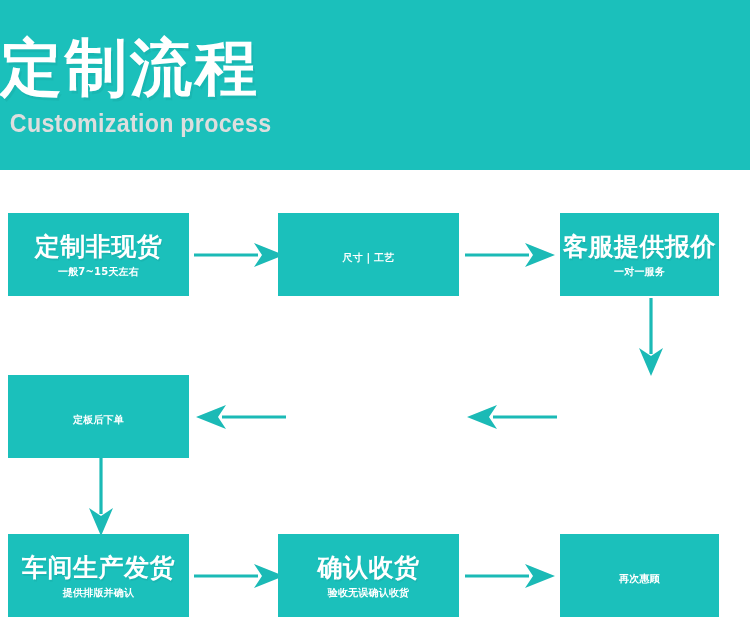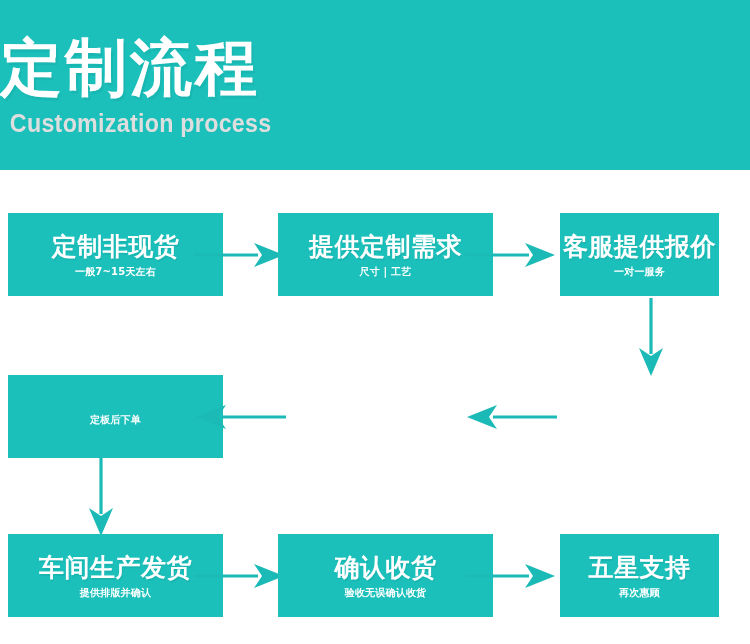--- a/index.html
+++ b/index.html
@@ -50,21 +50,21 @@
     font-weight: bold;
     letter-spacing: 0.3px;
     margin-top: 9px;
     font-family: "Liberation Sans", "DejaVu Sans", sans-serif;
     transform: scaleX(0.93);
   }
 
   
   .flow-box {
     position: absolute;
-    width: 215px;
+    width: 181px;
     height: 83px;
     background: #1bc0bb;
     display: flex;
     flex-direction: column;
     align-items: center;
     justify-content: center;
     box-sizing: border-box;
   }
   .flow-box .box-title {
     color: #ffffff;
@@ -135,21 +135,20 @@
   </div>
 
   <div class="arrow arrow-h hr1a">
     <svg width="90" height="30" viewBox="0 0 90 30">
       <line x1="0" y1="15" x2="64" y2="15" stroke="#1bbab6" stroke-width="3.2"></line>
       <path d="M 90 15 L 60 3 L 68 15 L 60 27 Z" fill="#1bbab6"></path>
     </svg>
   </div>
 
   <div class="flow-box col-2 row-1">
-    <div class="box-title">提供定制需求</div>
     <div class="box-sub">尺寸 | 工艺</div>
   </div>
 
   <div class="arrow arrow-h hr1b">
     <svg width="90" height="30" viewBox="0 0 90 30">
       <line x1="0" y1="15" x2="64" y2="15" stroke="#1bbab6" stroke-width="3.2"></line>
       <path d="M 90 15 L 60 3 L 68 15 L 60 27 Z" fill="#1bbab6"></path>
     </svg>
   </div>
 
@@ -210,17 +209,16 @@
   </div>
 
   <div class="arrow arrow-h hr3b">
     <svg width="90" height="30" viewBox="0 0 90 30">
       <line x1="0" y1="15" x2="64" y2="15" stroke="#1bbab6" stroke-width="3.2"></line>
       <path d="M 90 15 L 60 3 L 68 15 L 60 27 Z" fill="#1bbab6"></path>
     </svg>
   </div>
 
   <div class="flow-box col-3 wide row-3">
-    <div class="box-title">五星支持</div>
     <div class="box-sub">再次惠顾</div>
   </div>
 
 </div>
 
 </body></html>

